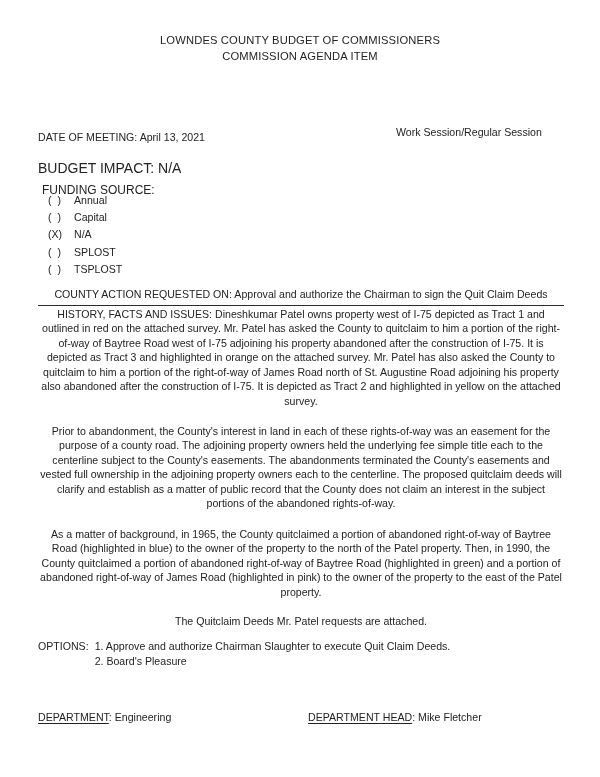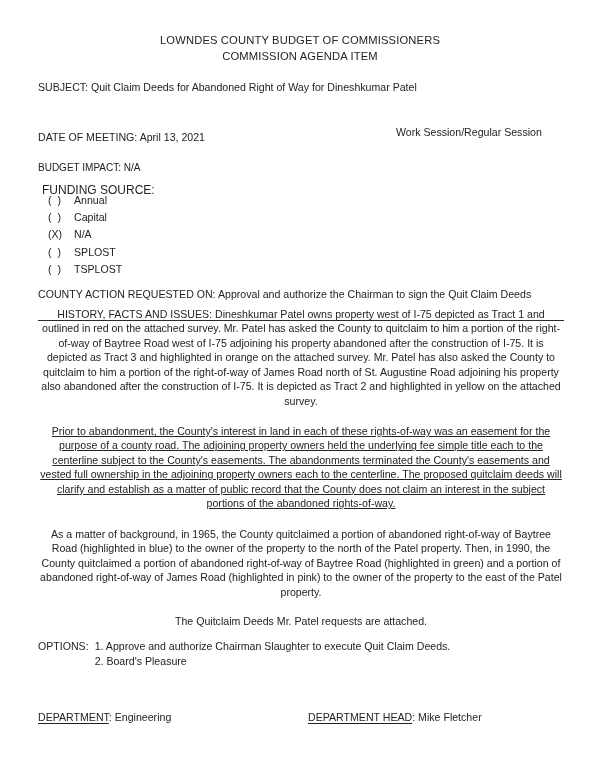--- a/index.html
+++ b/index.html
@@ -51,21 +51,21 @@
     left: 396px;
     top: 125px;
     font-size: 10.6px;
     line-height: 14.6px;
     color: #232323;
   }
   .budget-impact {
     position: absolute;
     left: 38px;
     top: 161px;
-    font-size: 10px;
+    font-size: 14px;
     line-height: 14.6px;
     color: #232323;
   }
   .funding-source-label {
     position: absolute;
     left: 42px;
     top: 183px;
     font-size: 12px;
     line-height: 14.6px;
     color: #232323;
@@ -94,36 +94,37 @@
   .funding-label { white-space: nowrap; }
 
   .county-action {
     position: absolute;
     left: 38px;
     top: 287px;
     width: 526px;
     font-size: 10.6px;
     line-height: 14.6px;
     color: #232323;
-    padding-bottom: 18px;
+    padding-bottom: 3px;
     border-bottom: 1.1px solid #2b2b2b;
     box-sizing: border-box;
+    text-align: center;
   }
 
   .body-text {
     position: absolute;
     left: 38px;
     width: 526px;
     font-size: 10.6px;
     line-height: 14.45px;
     color: #232323;
     text-align: center;
   }
   #p-history { top: 307px; }
-  #p-prior   { top: 424px; text-decoration: underline; }
+  #p-prior   { top: 424px; }
   #p-background { top: 527px; }
   #p-attached { top: 614px; }
 
   .options-block {
     position: absolute;
     left: 38px;
     top: 639px;
     font-size: 10.6px;
     line-height: 14.6px;
     color: #232323;
@@ -155,21 +156,20 @@
 </head>
 <body>
 
 <div class="page">
 
   <div class="title-block">
     <div class="title-line">LOWNDES COUNTY BUDGET OF COMMISSIONERS</div>
     <div class="title-line">COMMISSION AGENDA ITEM</div>
   </div>
 
-  <div class="subject">SUBJECT: Quit Claim Deeds for Abandoned Right of Way for Dineshkumar Patel</div>
 
   <div class="meeting-date">DATE OF MEETING: April 13, 2021</div>
 
   <div class="session-type">Work Session/Regular Session</div>
 
   <div class="budget-impact">BUDGET IMPACT: N/A</div>
 
   <div class="funding-source-label">FUNDING SOURCE:</div>
 
   <ul class="funding-list">

